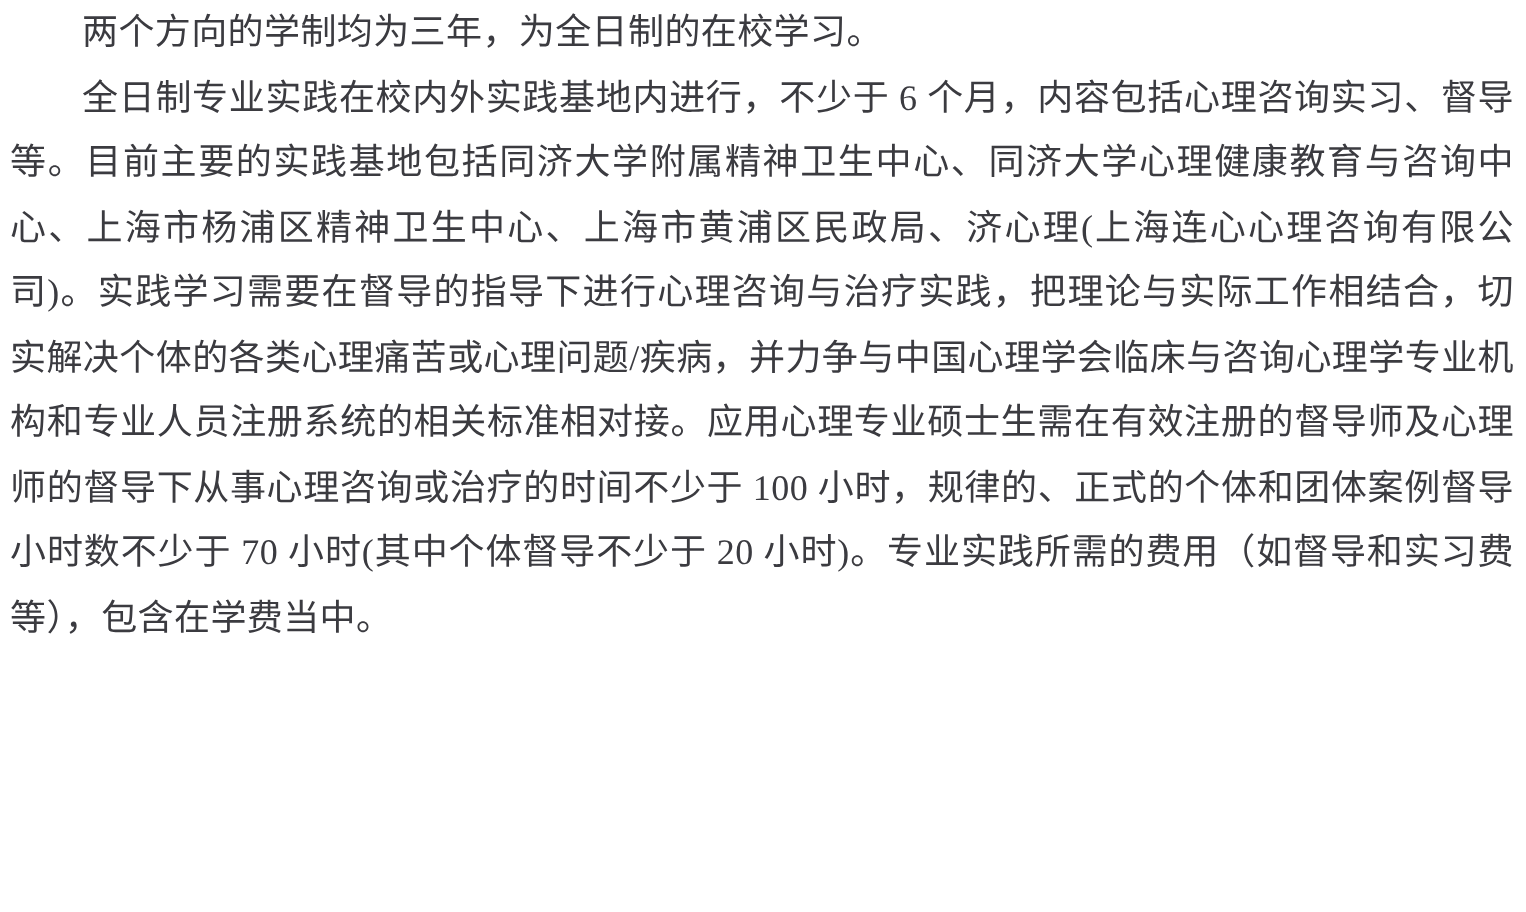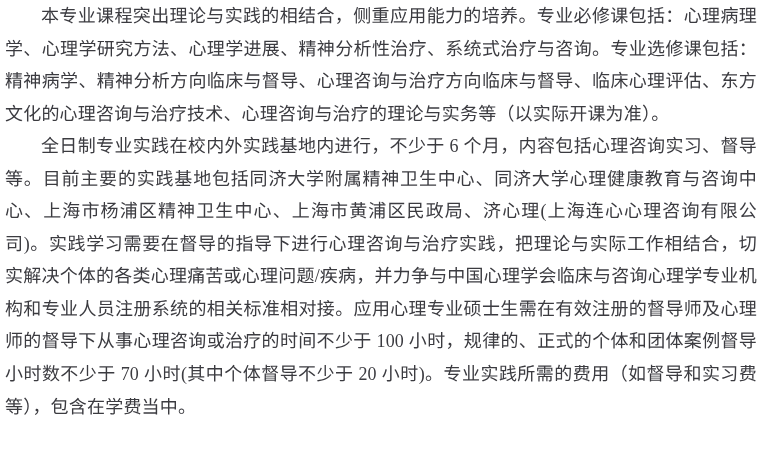--- a/index.html
+++ b/index.html
@@ -27,16 +27,16 @@
     text-indent: 36px;
     letter-spacing: 0.2px;
     word-break: break-all;
   }
 </style>
 </head>
 <body>
 
 <div class="page">
   <div class="doc">
-    <p>本专业课程突出理论与实践的相结合，侧重应用能力的培养。专业必修课包括：心理病理学、心理学研究方法、心理学进展、精神分析性治疗、系统式治疗与咨询。专业选修课包括：精神病学、精神分析方向临床与督导、心理咨询与治疗方向临床与督导、临床心理评估、东方文化的心理咨询与治疗技术、心理咨询与治疗的理论与实务等（以实际开课为准）。</p>
+    <p>两个方向的学制均为三年，为全日制的在校学习。</p>
     <p>全日制专业实践在校内外实践基地内进行，不少于 6 个月，内容包括心理咨询实习、督导等。目前主要的实践基地包括同济大学附属精神卫生中心、同济大学心理健康教育与咨询中心、上海市杨浦区精神卫生中心、上海市黄浦区民政局、济心理(上海连心心理咨询有限公司)。实践学习需要在督导的指导下进行心理咨询与治疗实践，把理论与实际工作相结合，切实解决个体的各类心理痛苦或心理问题/疾病，并力争与中国心理学会临床与咨询心理学专业机构和专业人员注册系统的相关标准相对接。应用心理专业硕士生需在有效注册的督导师及心理师的督导下从事心理咨询或治疗的时间不少于 100 小时，规律的、正式的个体和团体案例督导小时数不少于 70 小时(其中个体督导不少于 20 小时)。专业实践所需的费用（如督导和实习费等），包含在学费当中。</p>
   </div>
 </div>
 
 </body></html>

